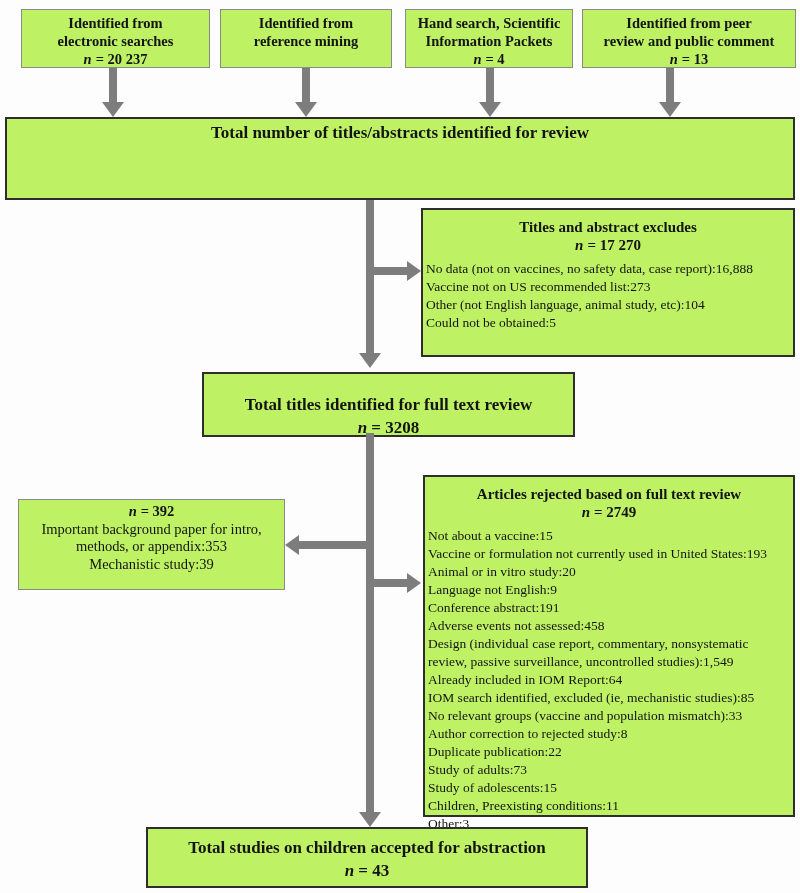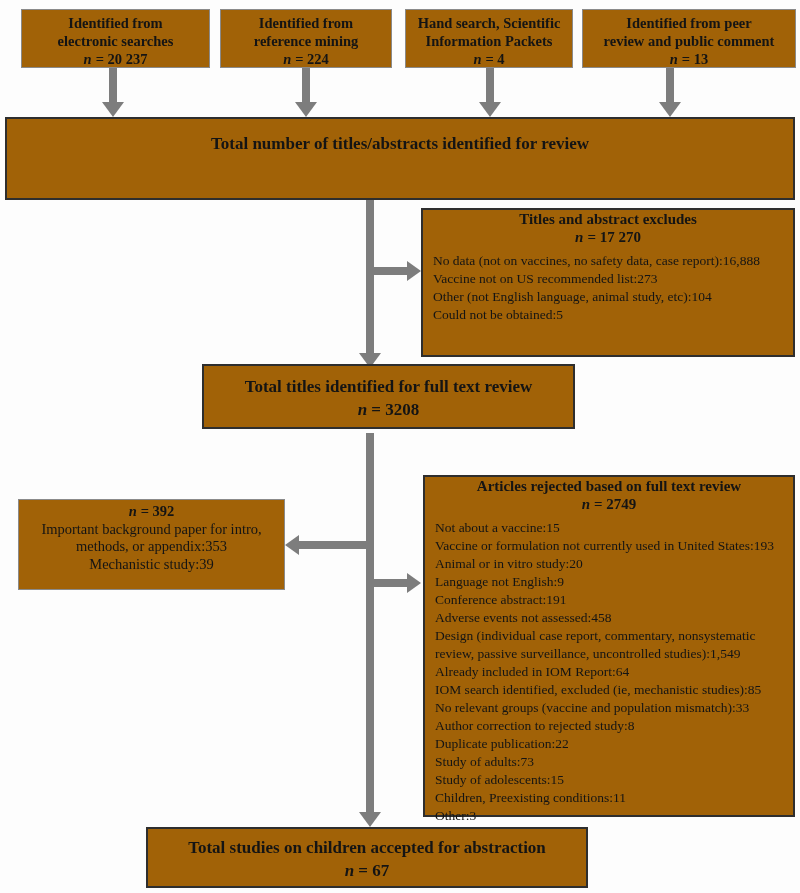--- a/index.html
+++ b/index.html
@@ -1,30 +1,30 @@
 <!DOCTYPE html>
 <html><head>
 <meta charset="utf-8">
 <style>
   html,body{margin:0;padding:0;background:#ffffff;}
   #stage{
     position:relative;width:800px;height:893px;background:#fdfdfd;
     font-family:"Liberation Serif",serif;color:#141414;overflow:hidden;
   }
-  .box{position:absolute;background:#a16207;box-sizing:border-box;}
+  .box{position:absolute;background:#bef264;box-sizing:border-box;}
   .b-light{border:1px solid #8a8a8a;}
   .b-dark{border:2px solid #2e2e2e;}
   .src-box{padding-top:4px;font-weight:bold;font-size:14.5px;line-height:18px;text-align:center;}
   .src-label{white-space:pre-line;}
   .hdr-box{font-weight:bold;font-size:17px;line-height:23px;text-align:center;}
   .nline{white-space:nowrap;}
   .nvar{font-style:italic;margin-right:4px;}
-  .side-title{font-weight:bold;font-size:15px;line-height:18px;text-align:center;padding-top:0;}
+  .side-title{font-weight:bold;font-size:15px;line-height:18px;text-align:center;padding-top:8px;}
   .side-n{font-weight:bold;font-size:15px;line-height:18px;text-align:center;}
-  .list-wrap{font-size:13.5px;line-height:18px;text-align:left;padding:6px 8px 0 10px;}
+  .list-wrap{font-size:13.5px;line-height:18px;text-align:left;padding:6px 8px 0 3px;}
   .bg-box{font-size:14.5px;line-height:17.5px;text-align:center;padding-top:3px;}
   .bg-title{font-weight:bold;}
   .bg-list .list-line{text-align:center;}
   .shaft-v{position:absolute;width:8px;background:#7d7d7d;}
   .shaft-h{position:absolute;height:8px;background:#7d7d7d;}
   .head-down{position:absolute;width:0;height:0;border-left:11px solid transparent;border-right:11px solid transparent;border-top:15px solid #7d7d7d;}
   .head-right{position:absolute;width:0;height:0;border-top:10px solid transparent;border-bottom:10px solid transparent;border-left:14px solid #7d7d7d;}
   .head-left{position:absolute;width:0;height:0;border-top:10px solid transparent;border-bottom:10px solid transparent;border-right:14px solid #7d7d7d;}
 </style>
 </head>
@@ -34,21 +34,20 @@
 
   <div class="box b-light src-box" style="left:21px;top:9px;width:189px;height:59px;">
     <div class="src-label">Identified from
 electronic searches</div>
     <div class="nline"><span class="nvar">n</span><span>= 20 237</span></div>
   </div>
 
   <div class="box b-light src-box" style="left:220px;top:9px;width:172px;height:59px;">
     <div class="src-label">Identified from
 reference mining</div>
-    <div class="nline"><span class="nvar">n</span><span>= 224</span></div>
   </div>
 
   <div class="box b-light src-box" style="left:405px;top:9px;width:168px;height:59px;">
     <div class="src-label">Hand search, Scientific
 Information Packets</div>
     <div class="nline"><span class="nvar">n</span><span>= 4</span></div>
   </div>
 
   <div class="box b-light src-box" style="left:582px;top:9px;width:214px;height:59px;">
     <div class="src-label">Identified from peer
@@ -61,42 +60,42 @@
 
   <div class="shaft-v" style="left:302px;top:68px;height:35px;"></div>
   <div class="head-down" style="left:295px;top:102px;"></div>
 
   <div class="shaft-v" style="left:486px;top:68px;height:35px;"></div>
   <div class="head-down" style="left:479px;top:102px;"></div>
 
   <div class="shaft-v" style="left:666px;top:68px;height:35px;"></div>
   <div class="head-down" style="left:659px;top:102px;"></div>
 
-  <div class="box b-dark hdr-box" style="left:5px;top:117px;width:790px;height:83px;padding-top:13px;">
+  <div class="box b-dark hdr-box" style="left:5px;top:117px;width:790px;height:83px;padding-top:2px;">
     <div>Total number of titles/abstracts identified for review</div>
   </div>
 
   <div class="shaft-v" style="left:366px;top:200px;height:155px;"></div>
   <div class="head-down" style="left:359px;top:353px;"></div>
 
   <div class="shaft-h" style="left:366px;top:267px;width:42px;"></div>
   <div class="head-right" style="left:407px;top:261px;"></div>
 
   <div class="box b-dark" style="left:421px;top:208px;width:374px;height:149px;">
     <div class="side-title">Titles and abstract excludes</div>
     <div class="side-n nline"><span class="nvar">n</span><span>= 17 270</span></div>
     <div class="list-wrap">
         <div class="list-line">No data (not on vaccines, no safety data, case report):16,888</div>
         <div class="list-line">Vaccine not on US recommended list:273</div>
         <div class="list-line">Other (not English language, animal study, etc):104</div>
         <div class="list-line">Could not be obtained:5</div>
       </div>
   </div>
 
-  <div class="box b-dark hdr-box" style="left:202px;top:364px;width:373px;height:65px;padding-top:9px;">
+  <div class="box b-dark hdr-box" style="left:202px;top:372px;width:373px;height:65px;padding-top:19px;">
     <div>Total titles identified for full text review</div>
     <div class="nline"><span class="nvar">n</span><span>= 3208</span></div>
   </div>
 
   <div class="shaft-v" style="left:366px;top:433px;height:380px;"></div>
   <div class="head-down" style="left:359px;top:812px;"></div>
 
   <div class="shaft-h" style="left:299px;top:541px;width:71px;"></div>
   <div class="head-left" style="left:285px;top:535px;"></div>
 
@@ -129,16 +128,16 @@
         <div class="list-line">Duplicate publication:22</div>
         <div class="list-line">Study of adults:73</div>
         <div class="list-line">Study of adolescents:15</div>
         <div class="list-line">Children, Preexisting conditions:11</div>
         <div class="list-line">Other:3</div>
       </div>
   </div>
 
   <div class="box b-dark hdr-box" style="left:146px;top:827px;width:442px;height:61px;padding-top:7px;">
     <div>Total studies on children accepted for abstraction</div>
-    <div class="nline"><span class="nvar">n</span><span>= 67</span></div>
+    <div class="nline"><span class="nvar">n</span><span>= 43</span></div>
   </div>
 
 </div>
 
 </body></html>

